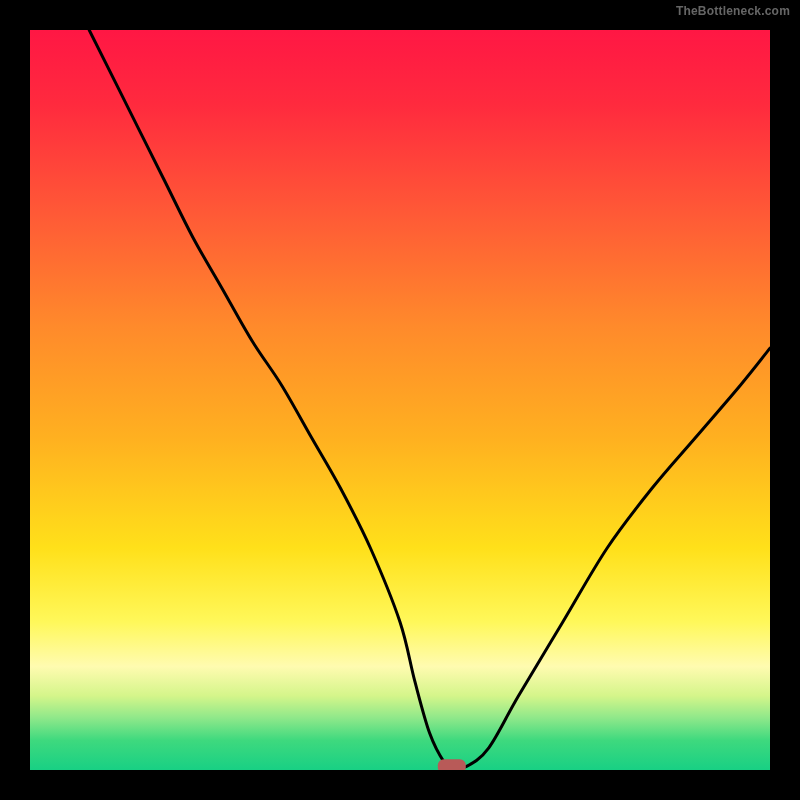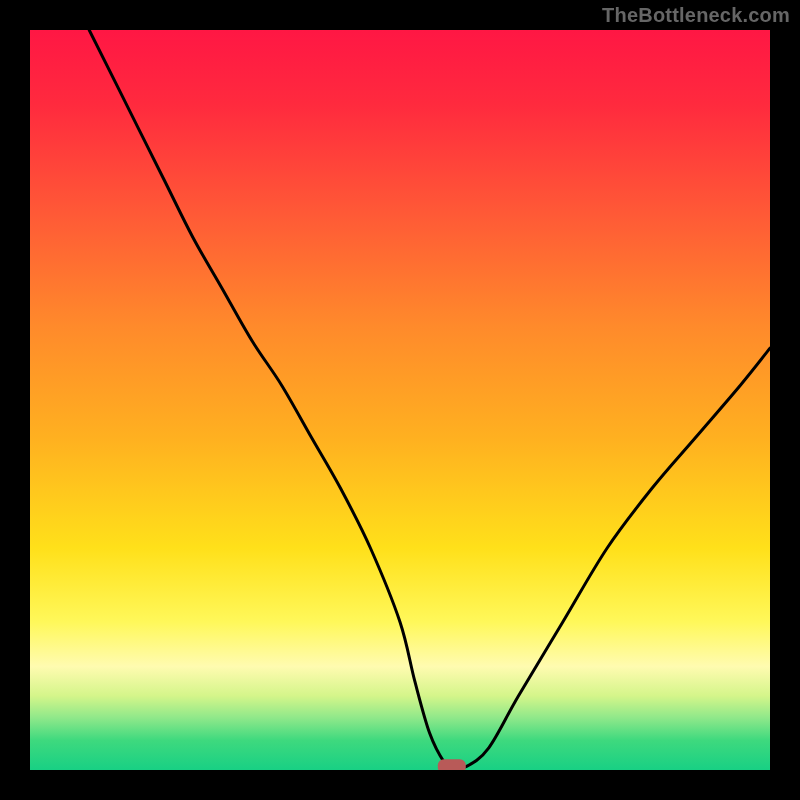--- a/index.html
+++ b/index.html
@@ -9,21 +9,21 @@
     height: 800px;
     background: #000;
     font-family: Arial, Helvetica, sans-serif;
     overflow: hidden;
   }
   .watermark {
     position: absolute;
     top: 4px;
     right: 10px;
     color: #666;
-    font-size: 20px;
+    font-size: 12px;
     font-weight: bold;
     z-index: 10;
     letter-spacing: 0.2px;
   }
   .frame {
     position: absolute;
     top: 30px;
     left: 30px;
     width: 740px;
     height: 740px;

